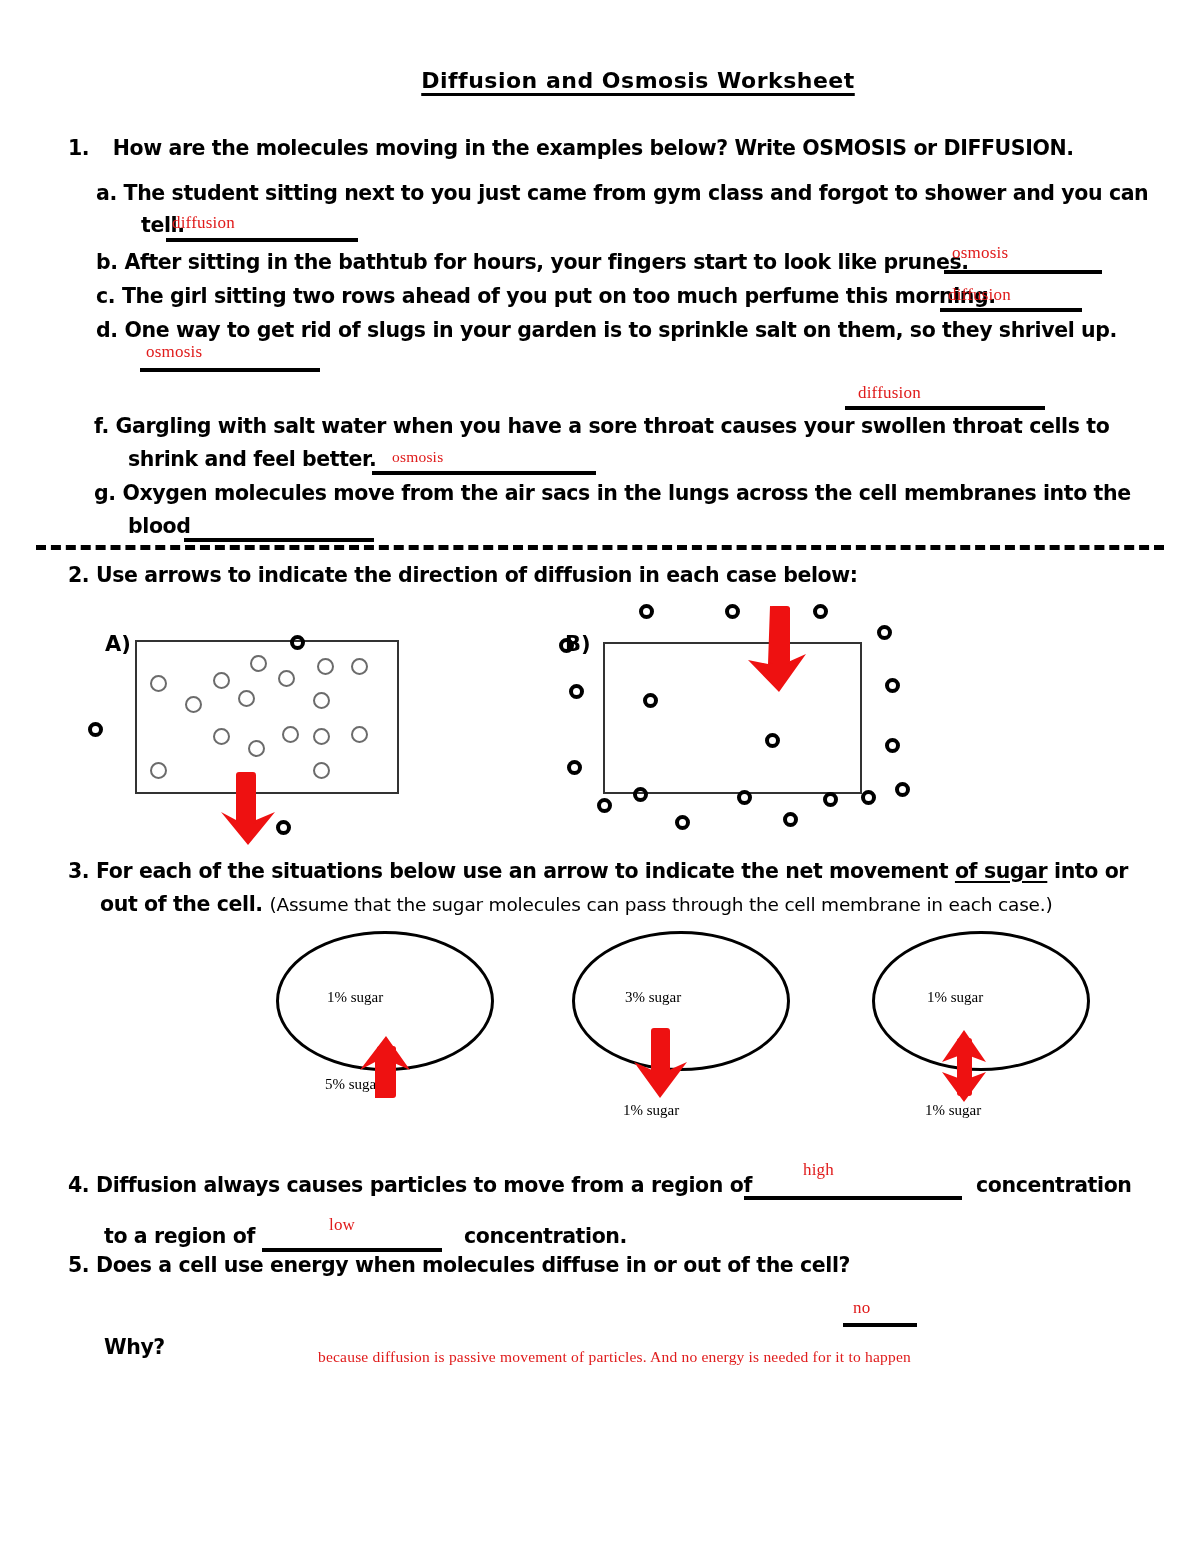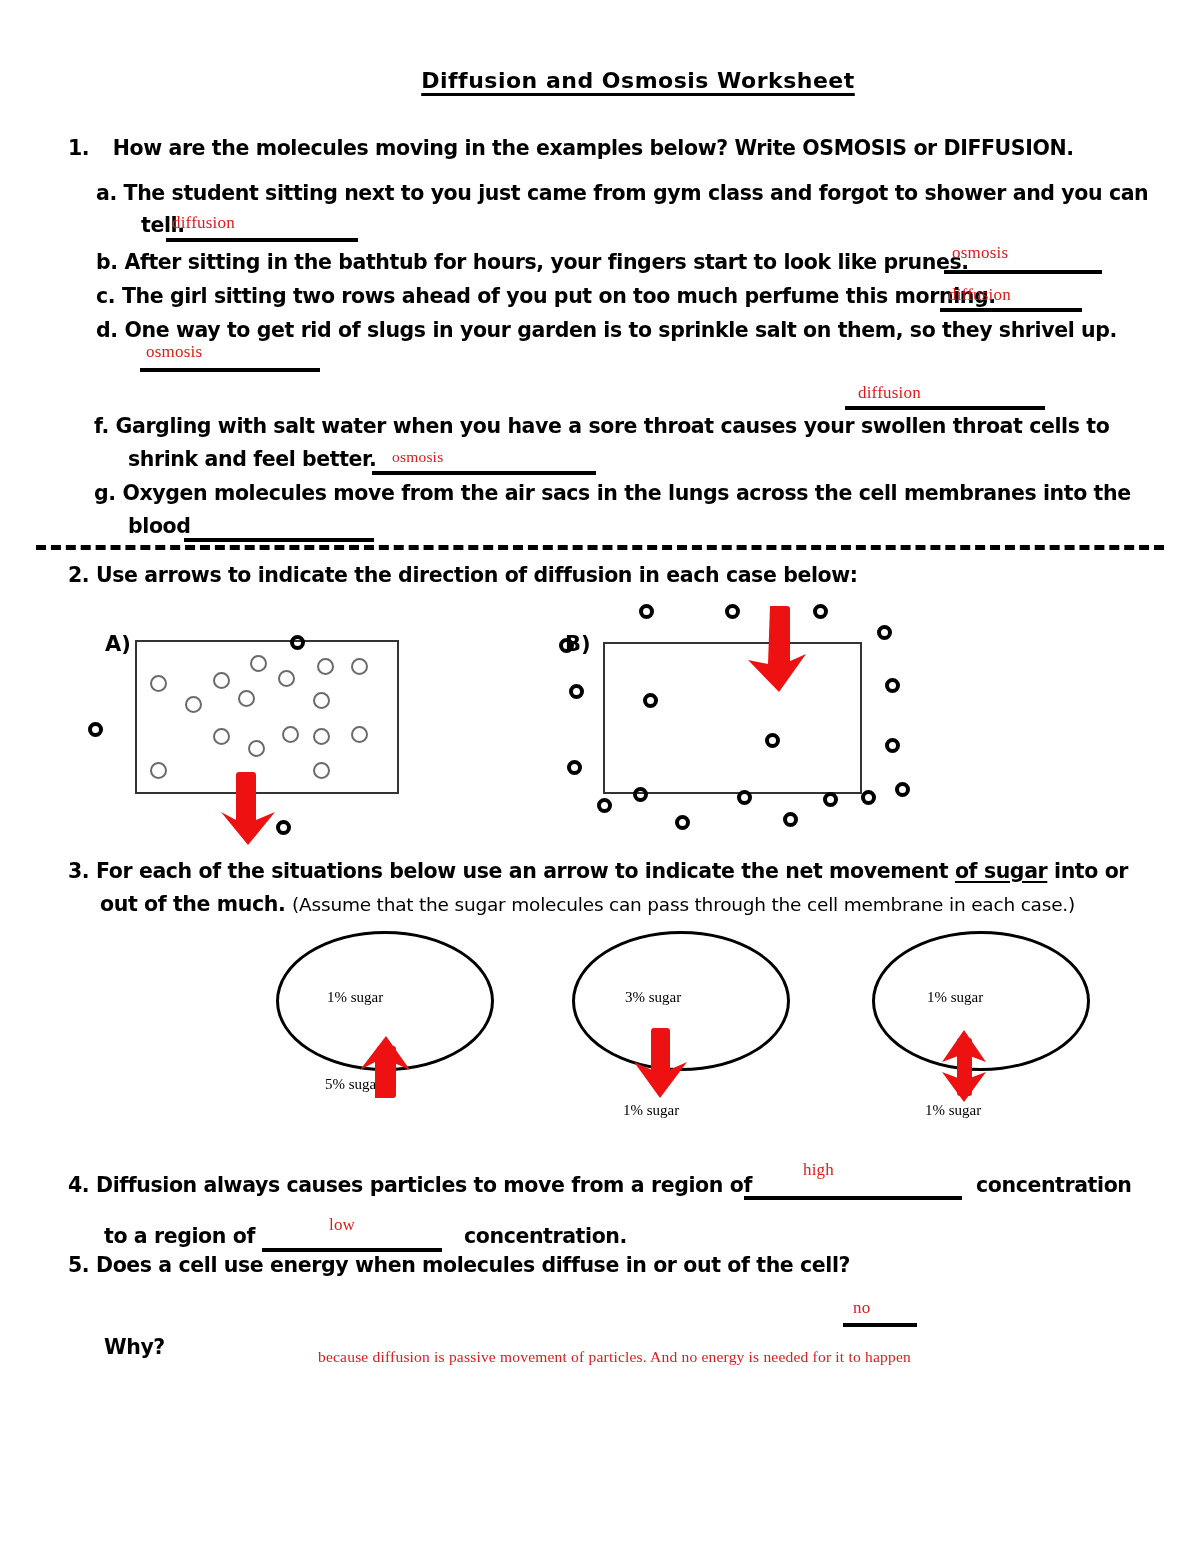--- a/index.html
+++ b/index.html
@@ -253,21 +253,21 @@
     <div class="mol outside" style="left:258px; top:162px;"></div>
     <div class="mol outside" style="left:296px; top:160px;"></div>
     <div class="mol outside" style="left:330px; top:152px;"></div>
   </div>
 
   <div class="qtext" style="left:68px; top:858px;">
     <span>3.</span>
     <span>For each of the situations below use an arrow to indicate the net movement </span><span class="bu">of sugar</span><span> into or</span>
   </div>
   <div class="qtext" style="left:100px; top:891px;">
-    <span class="b">out of the much.</span>
+    <span class="b">out of the cell.</span>
     <span class="light">(Assume that the sugar molecules can pass through the cell membrane in each case.)</span>
   </div>
 
   <div class="cell" style="left:276px; top:931px; width:218px; height:140px;"></div>
   <div class="celllabel" style="left:327px; top:989px;">1% sugar</div>
   <div class="celllabel" style="left:325px; top:1076px;">5% sugar</div>
 
   <div class="cell" style="left:572px; top:931px; width:218px; height:140px;"></div>
   <div class="celllabel" style="left:625px; top:989px;">3% sugar</div>
   <div class="celllabel" style="left:623px; top:1102px;">1% sugar</div>

